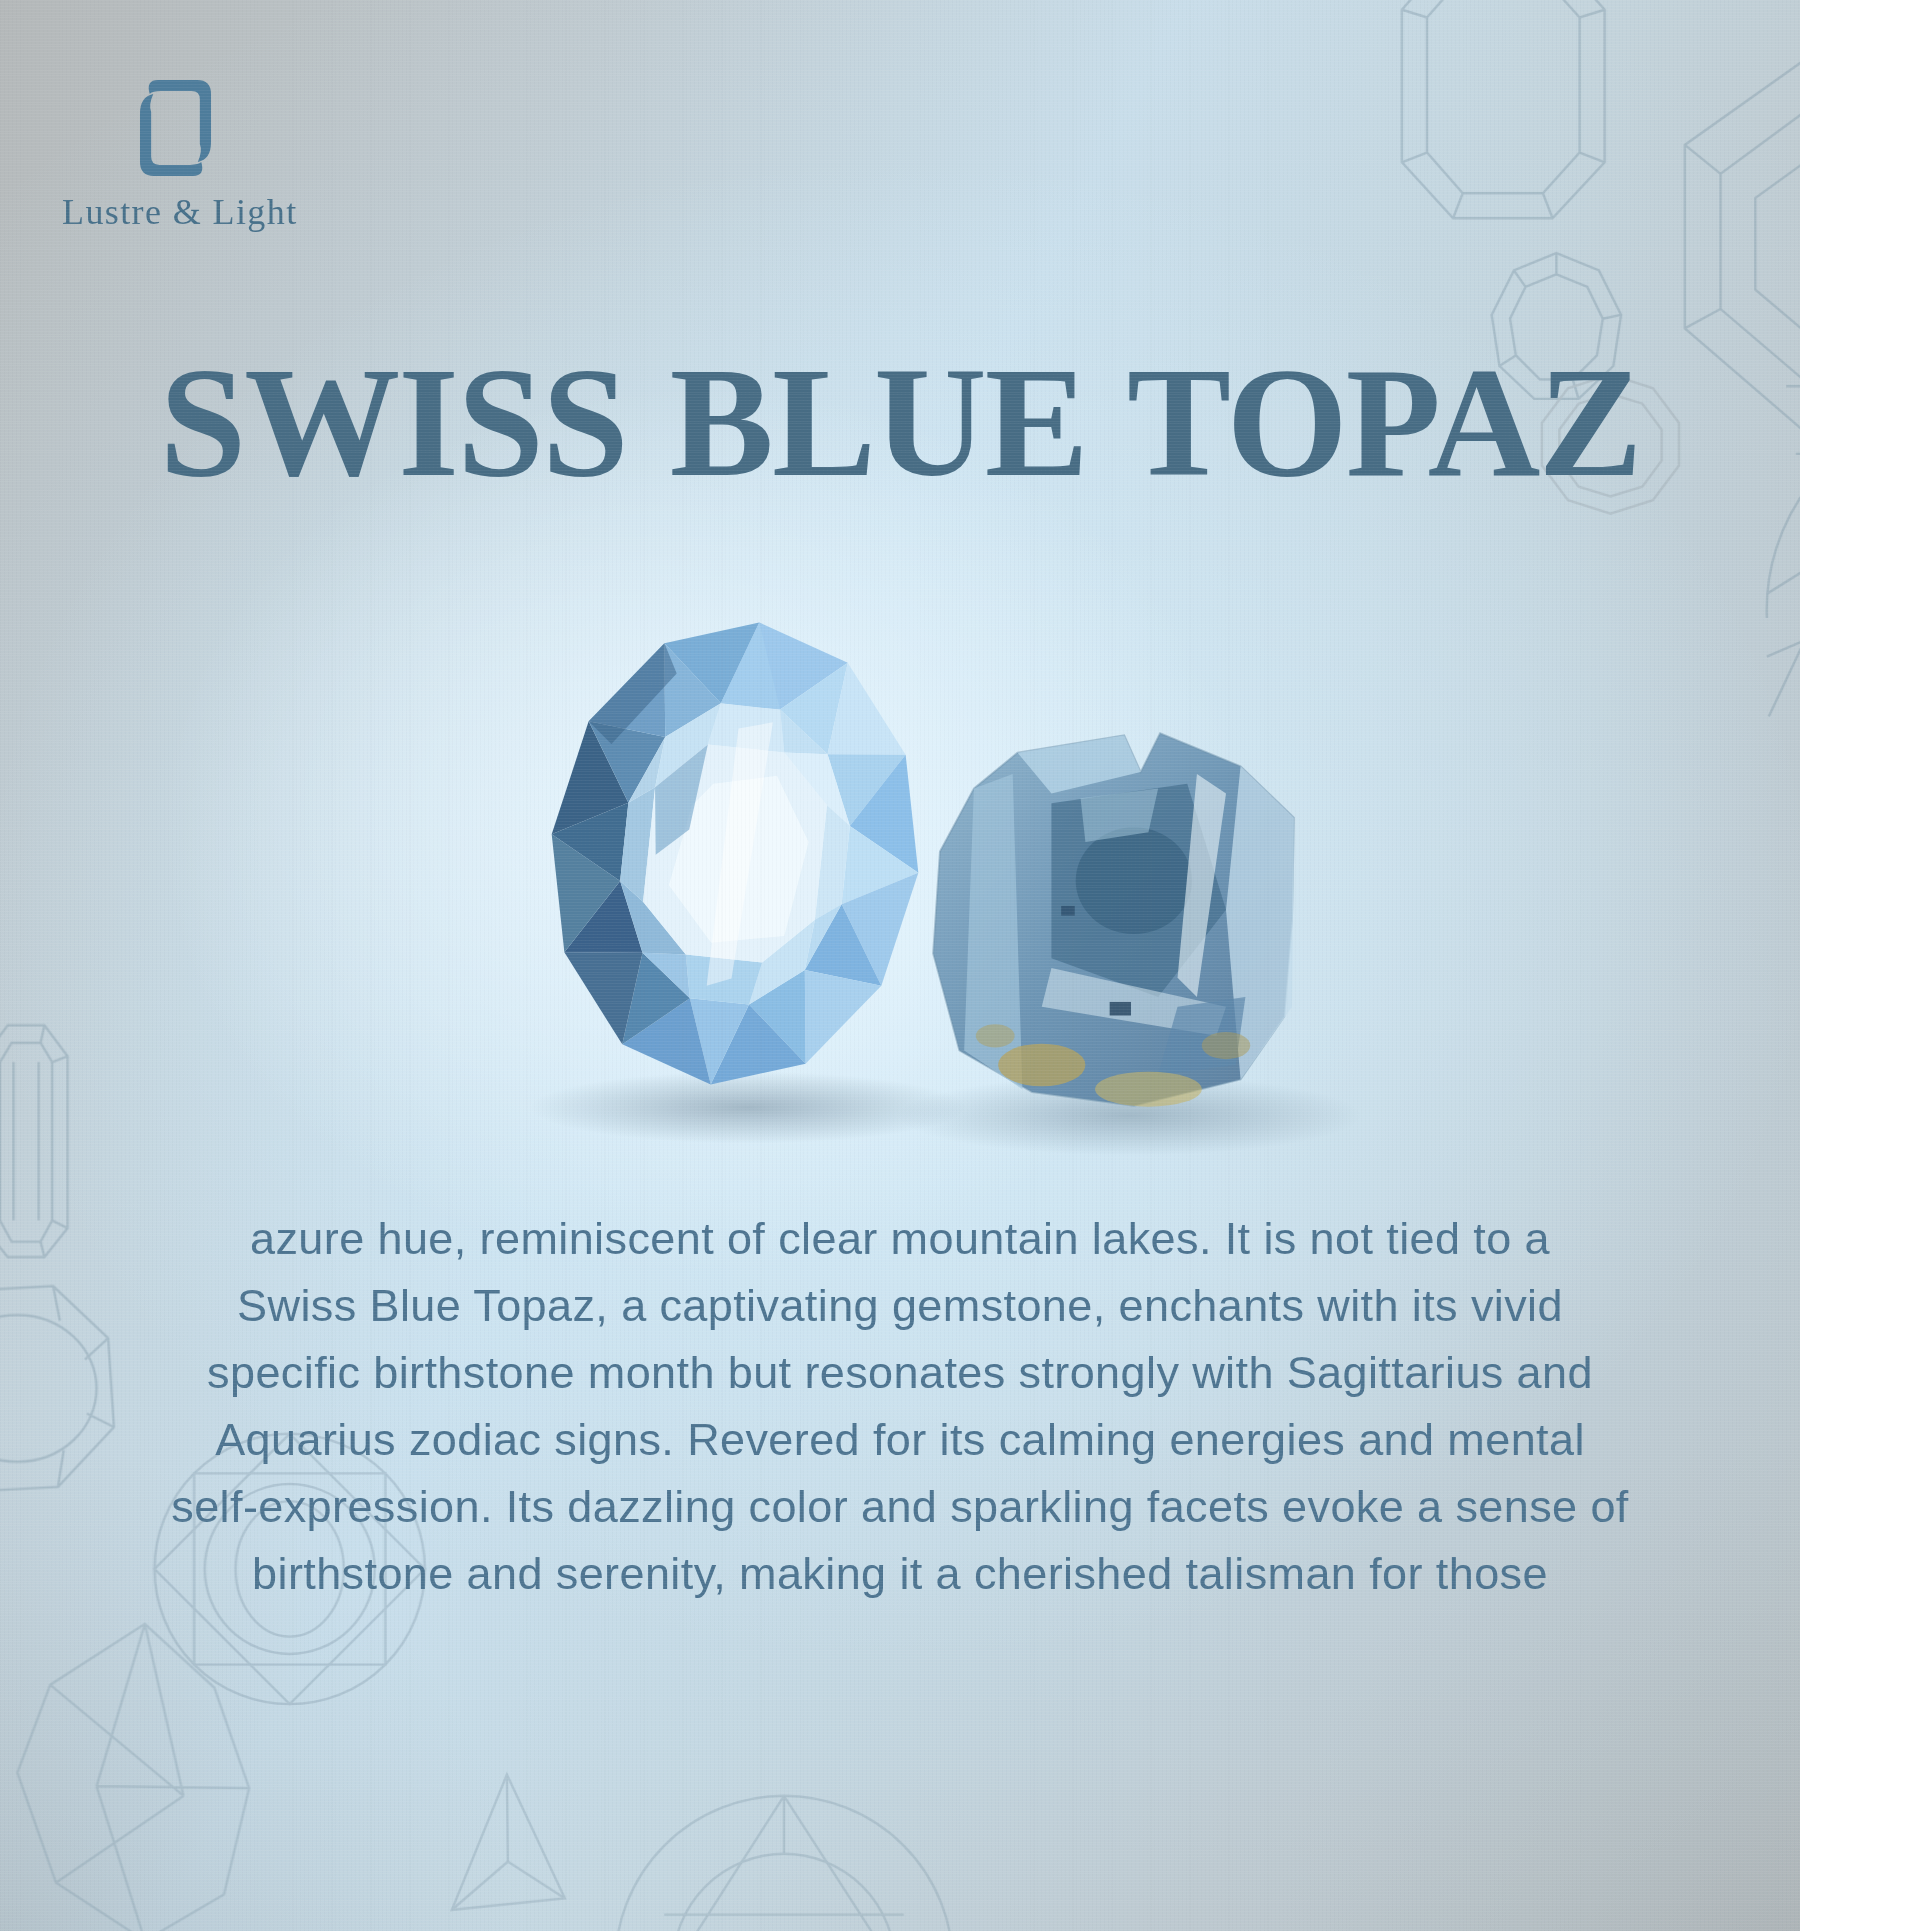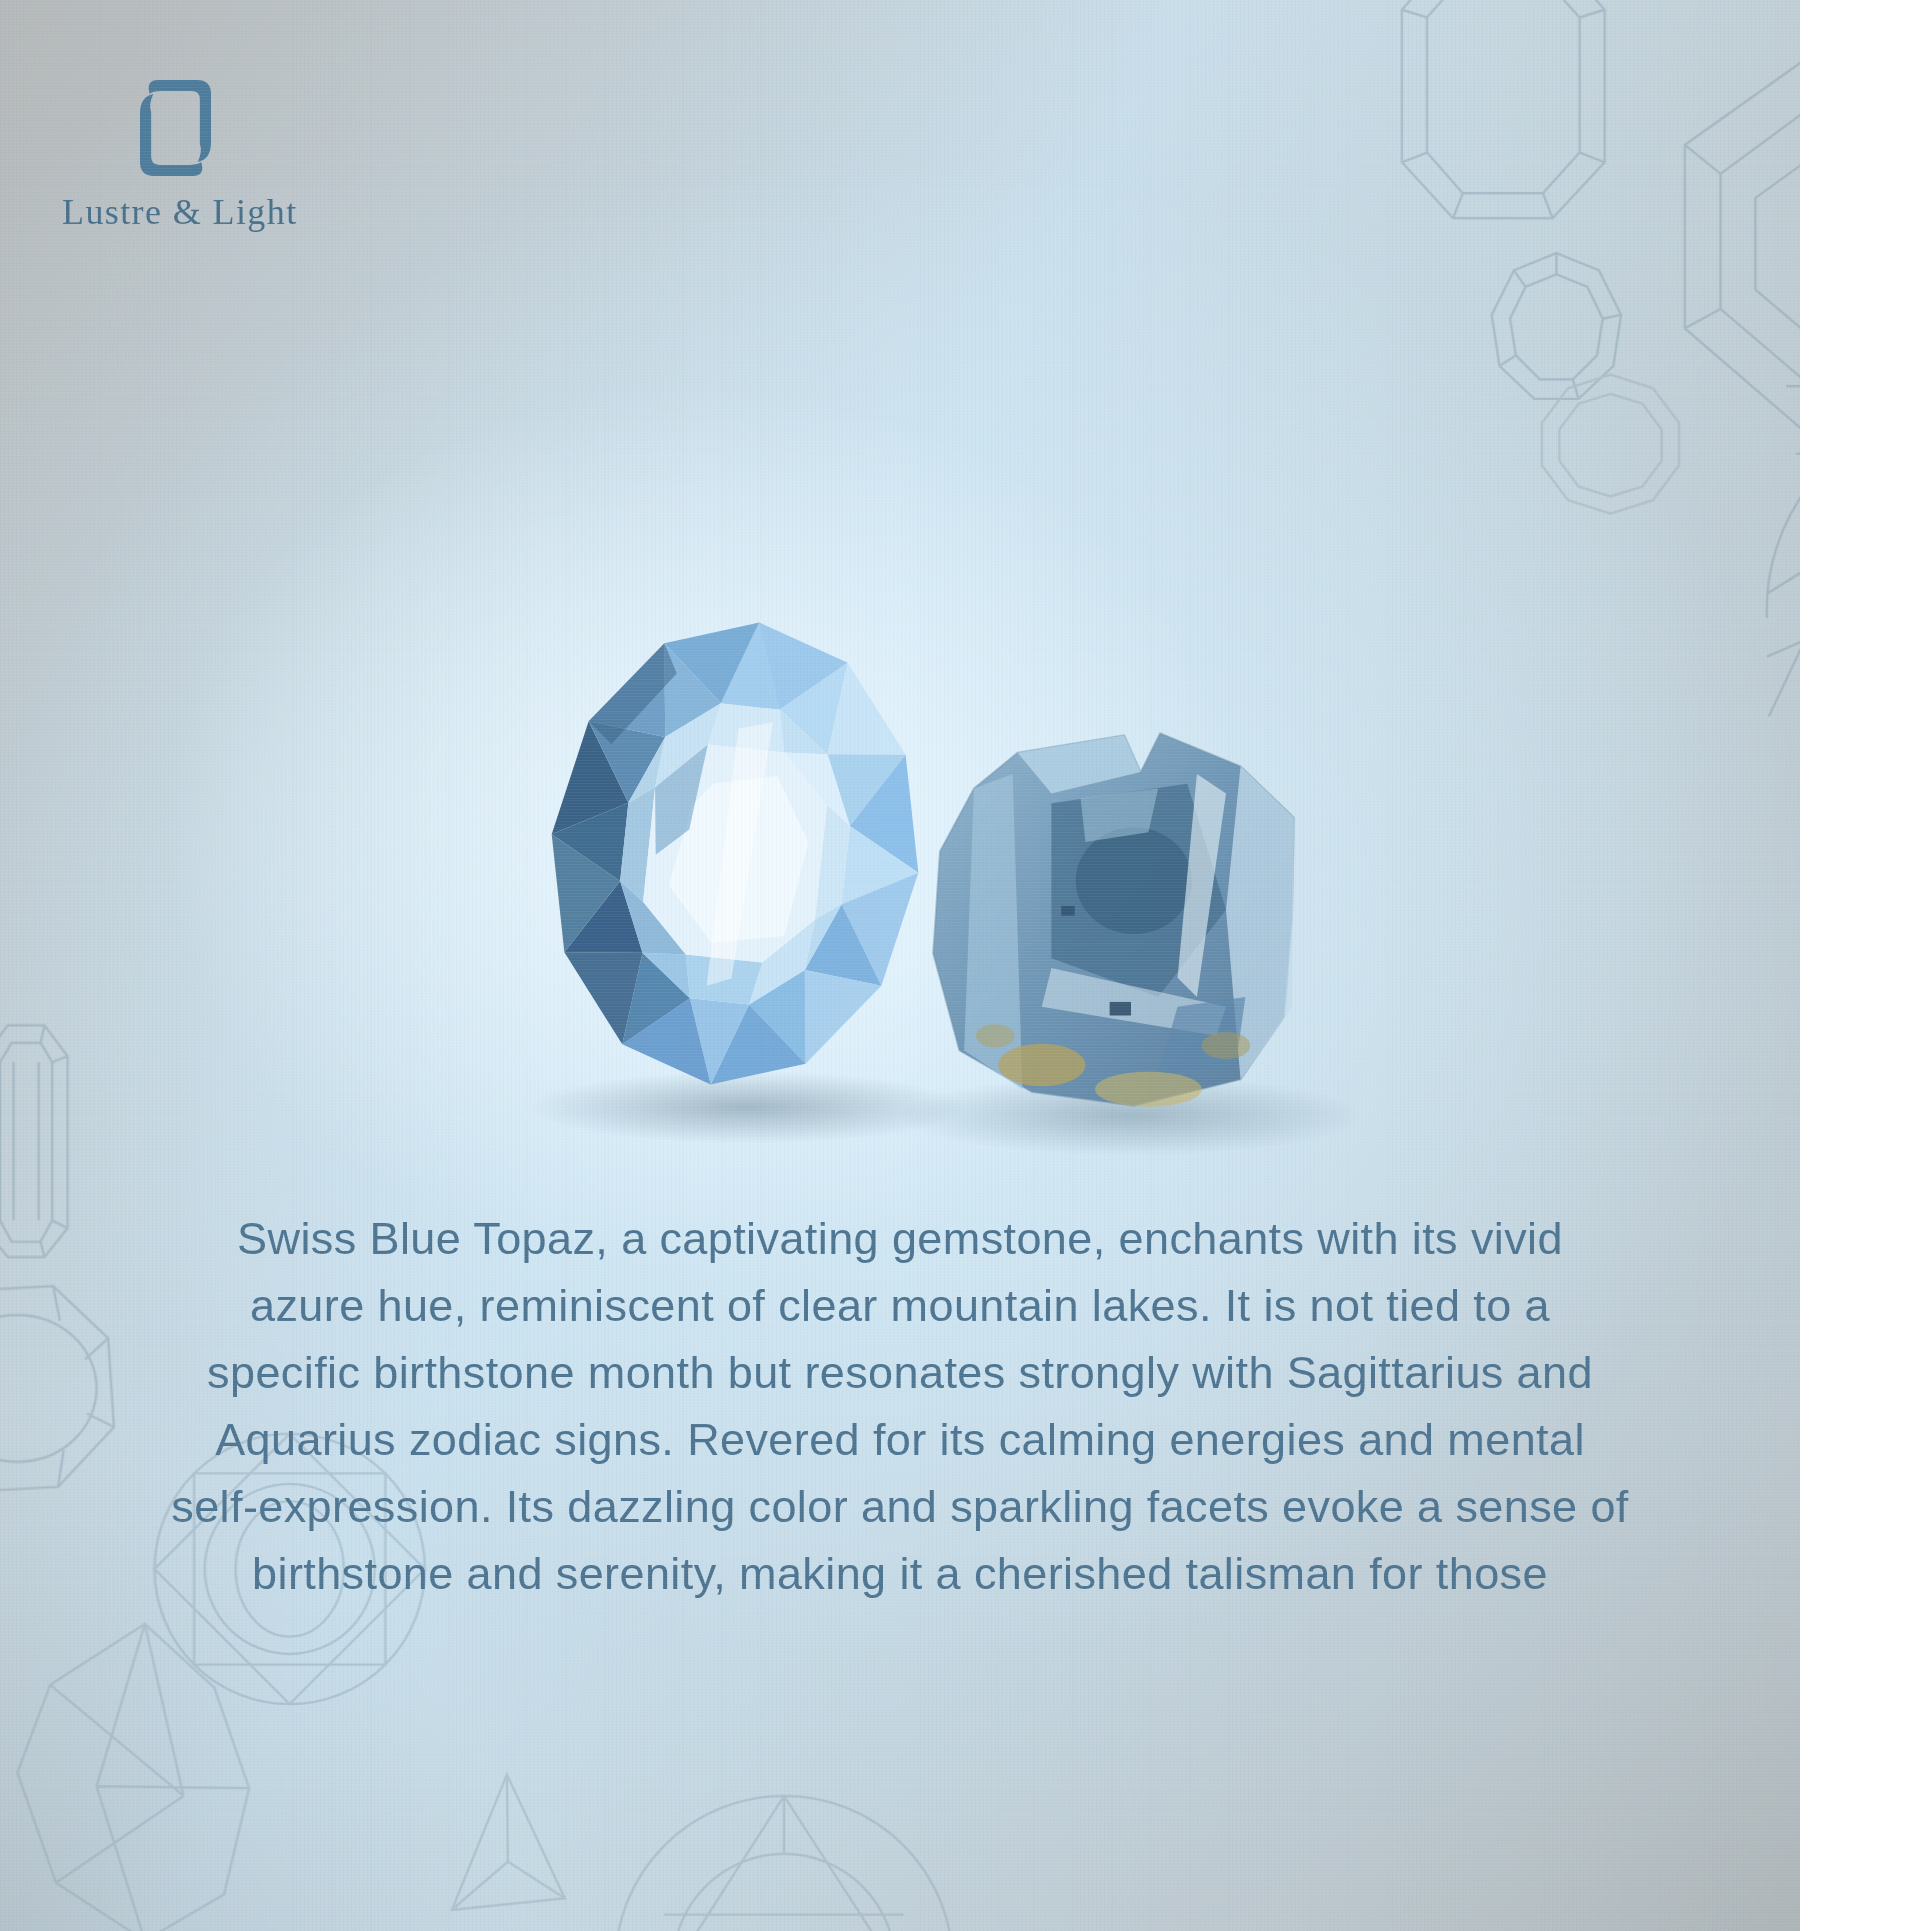--- a/index.html
+++ b/index.html
@@ -194,24 +194,25 @@
   <header class="brand">
     <svg class="brand-mark" width="81" height="110" viewBox="0 0 110 158">
       <g fill="#4d7c9b">
         <path d="M18,30 Q12,10 30,10 L86,10 Q106,10 106,30 L106,100 Q106,124 87,128 Q94,112 90,102 L90,38 Q90,26 78,26 L34,26 Q22,26 18,30 Z"></path>
         <path d="M18,30 Q12,10 30,10 L86,10 Q106,10 106,30 L106,100 Q106,124 87,128 Q94,112 90,102 L90,38 Q90,26 78,26 L34,26 Q22,26 18,30 Z" transform="rotate(180 55 79)"></path>
       </g>
     </svg>
     <div class="brand-name">Lustre &amp; Light</div>
   </header>
 
+  <h1 class="title">SWISS BLUE TOPAZ</h1>
 
   <div class="body-text">
+    <div class="line">azure hue, reminiscent of clear mountain lakes. It is not tied to a</div>
     <div class="line">Swiss Blue Topaz, a captivating gemstone, enchants with its vivid</div>
-    <div class="line">azure hue, reminiscent of clear mountain lakes. It is not tied to a</div>
     <div class="line">specific birthstone month but resonates strongly with Sagittarius and</div>
     <div class="line">Aquarius zodiac signs. Revered for its calming energies and mental</div>
     <div class="line">self-expression. Its dazzling color and sparkling facets evoke a sense of</div>
     <div class="line">birthstone and serenity, making it a cherished talisman for those</div>
   </div>
 
   <div class="texture"></div>
 </div>
 
 

